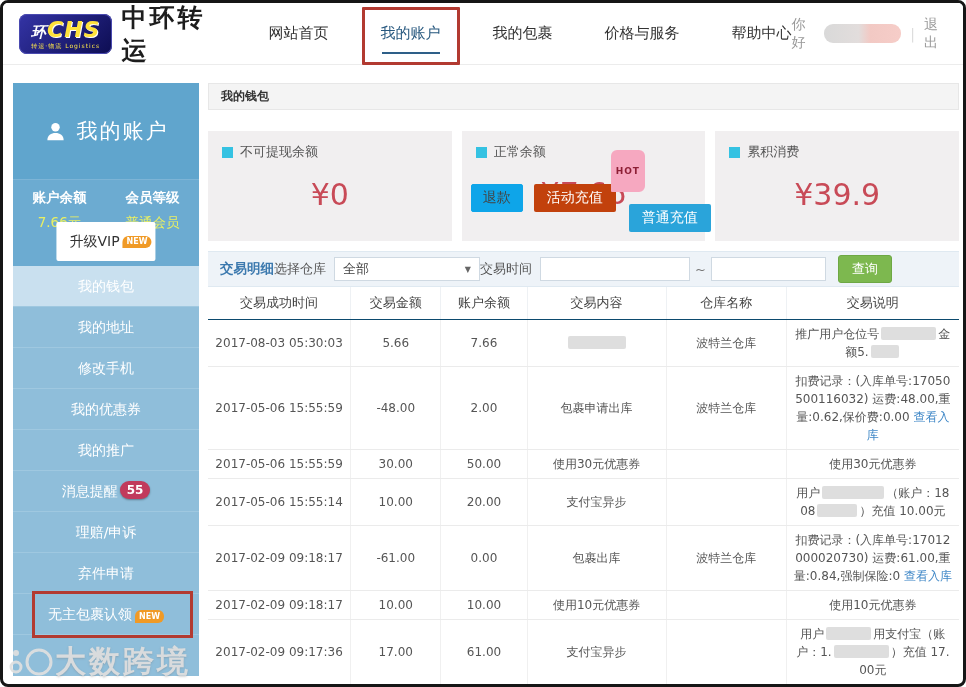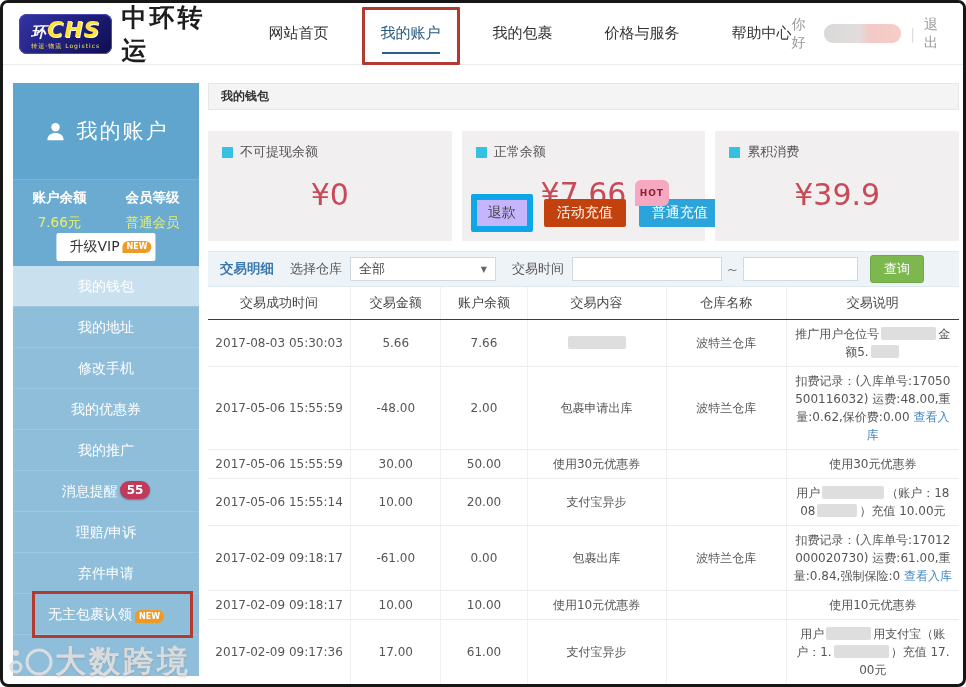--- a/index.html
+++ b/index.html
@@ -23,47 +23,47 @@
   .user-blur{width:94px;height:19px;border-radius:9px;background:linear-gradient(90deg,#d9d9d9 0%,#e2dddc 45%,#f2c9c4 60%,#f6cdc8 100%);}
   .pipe{color:#ddd;}
 
   
   .sidebar{position:absolute;left:10px;top:80px;width:186px;height:593px;background:#8fbeda;}
   .sb-head{height:96px;background:#60a5cd;display:flex;align-items:center;justify-content:center;gap:10px;color:#fff;font-size:21px;letter-spacing:2px;}
   .sb-stats{height:86px;background:#6cabd1;position:relative;border-top:1px solid #7db4d6;}
   .sb-grid{display:grid;grid-template-columns:1fr 1fr;text-align:center;padding-top:9px;row-gap:7px;}
   .sb-label{color:#fff;font-weight:bold;font-size:13.5px;}
   .sb-value{color:#e8ef63;font-size:13.5px;}
-  .vip-btn{position:absolute;left:50%;transform:translateX(-50%);bottom:5px;background:#fff;height:28px;padding:0 4px 0 13px;font-size:14px;color:#333;display:flex;align-items:center;border-radius:2px;cursor:pointer;white-space:nowrap;}
+  .vip-btn{position:absolute;left:50%;transform:translateX(-50%);bottom:5px;background:#fff;height:39px;padding:0 4px 0 13px;font-size:14px;color:#333;display:flex;align-items:center;border-radius:2px;cursor:pointer;white-space:nowrap;}
   .badge-new{background:#f09a26;color:#fff;font-size:8px;font-weight:bold;line-height:1;padding:2px 4px;border-radius:6px 6px 6px 0;margin-left:3px;}
   .sb-menu{}
   .sb-item{position:relative;height:40px;line-height:40px;text-align:center;color:#fff;font-size:14px;border-bottom:1px solid #9fc8e0;cursor:pointer;}
   .sb-item.active{background:#c9e0ef;}
   .sb-badge-num{display:inline-block;background:#c13a5c;color:#fff;font-size:12px;font-weight:bold;line-height:1;padding:3px 7px;border-radius:9px;margin-left:2px;vertical-align:2px;box-shadow:0 1px 2px rgba(0,0,0,.35);}
   .sb-anno{position:absolute;left:19px;right:6px;top:-3px;bottom:-4px;border:3px solid #b23a31;z-index:3;pointer-events:none;}
 
   
   .main{position:absolute;left:205px;top:80px;width:751px;height:594px;background:#fff;}
   .panel-top{height:27px;line-height:25px;background:#f4f4f4;border:1px solid #e7e7e7;font-size:12px;font-weight:bold;color:#333;padding-left:12px;box-sizing:border-box;}
   .cards{display:flex;gap:10px;margin-top:21px;height:110px;}
   .card{flex:1;background:#f1eff0;position:relative;padding:12px 14px;box-sizing:border-box;}
   .card-label{font-size:13px;color:#555;display:flex;align-items:center;gap:7px;}
   .bullet{width:11px;height:11px;background:#35c2e2;display:inline-block;flex:none;}
   .card-amount{text-align:center;font-size:30px;color:#c84a57;margin-top:16px;}
   .card.mid .card-amount{margin-top:15px;}
   .card-buttons{position:absolute;left:9px;right:9px;bottom:9px;display:flex;align-items:center;}
   .btn{cursor:pointer;white-space:nowrap;border-radius:2px;}
-  .btn-refund{background:#c4b5fd;border:6px solid #0ea5e9;color:#444;font-size:14px;padding:4px 11px;}
+  .btn-refund{background:#0ea5e9;border:1px solid #0ea5e9;color:#444;font-size:14px;padding:4px 11px;}
   .btn-green{background:#c2410c;color:#fff;font-size:14px;padding:5px 13px;margin-left:11px;}
-  .btn-blue{background:#2aa4da;color:#fff;font-size:14px;padding:5px 13px;margin-left:13px;}
-  .hot{position:absolute;left:164px;top:-14px;background:#f6a8c0;color:#8d1f35;font-size:9px;font-weight:bold;padding:8px 5px;border-radius:6px 6px 6px 1px;letter-spacing:1px;}
+  .btn-blue{background:#2aa4da;color:#fff;font-size:14px;padding:5px 13px;margin-left:13px;margin-top:40px;}
+  .hot{position:absolute;left:140px;top:-14px;background:#f6a8c0;color:#8d1f35;font-size:9px;font-weight:bold;padding:16px 5px;border-radius:6px 6px 6px 1px;letter-spacing:1px;}
 
   .filter{margin-top:10px;background:#eef3f8;border-top:1px solid #dfe9f1;border-bottom:1px solid #dfe9f1;height:36px;display:flex;align-items:center;padding:0 12px;box-sizing:border-box;font-size:13px;color:#555;}
   .filter-title{color:#3c79ae;font-weight:bold;font-size:13.5px;}
-  .f-label{margin-left:16px;margin-right:8px;}
+  .f-label{margin-right:8px;}
   .select{width:146px;height:24px;background:#fff;border:1px solid #cfd9e2;display:flex;align-items:center;justify-content:space-between;padding:0 8px;color:#444;font-size:13px;box-sizing:border-box;cursor:pointer;}
   .caret{font-size:8px;color:#666;}
   .date-input{height:24px;background:#fff;border:1px solid #cfd9e2;box-sizing:border-box;padding:0 6px;font-size:12px;color:#333;}
   .tilde{margin:0 5px;color:#777;}
   .btn-query{margin-left:12px;background:#7db84f;color:#fff;font-size:13px;padding:4px 13px;border-radius:3px;border:1px solid #6ea844;cursor:pointer;}
 
   table{width:100%;border-collapse:collapse;table-layout:fixed;}
   th{font-size:13px;color:#444;font-weight:normal;height:30px;border-bottom:1px solid #0c4a6e;border-left:1px solid #eef1f4;}
   th:first-child{border-left:none;}
   td{font-size:12px;color:#555;text-align:center;padding:5px 6px;border-bottom:1px solid #ebebeb;border-left:1px solid #f0f0f0;vertical-align:middle;line-height:1.35;word-break:break-all;}

